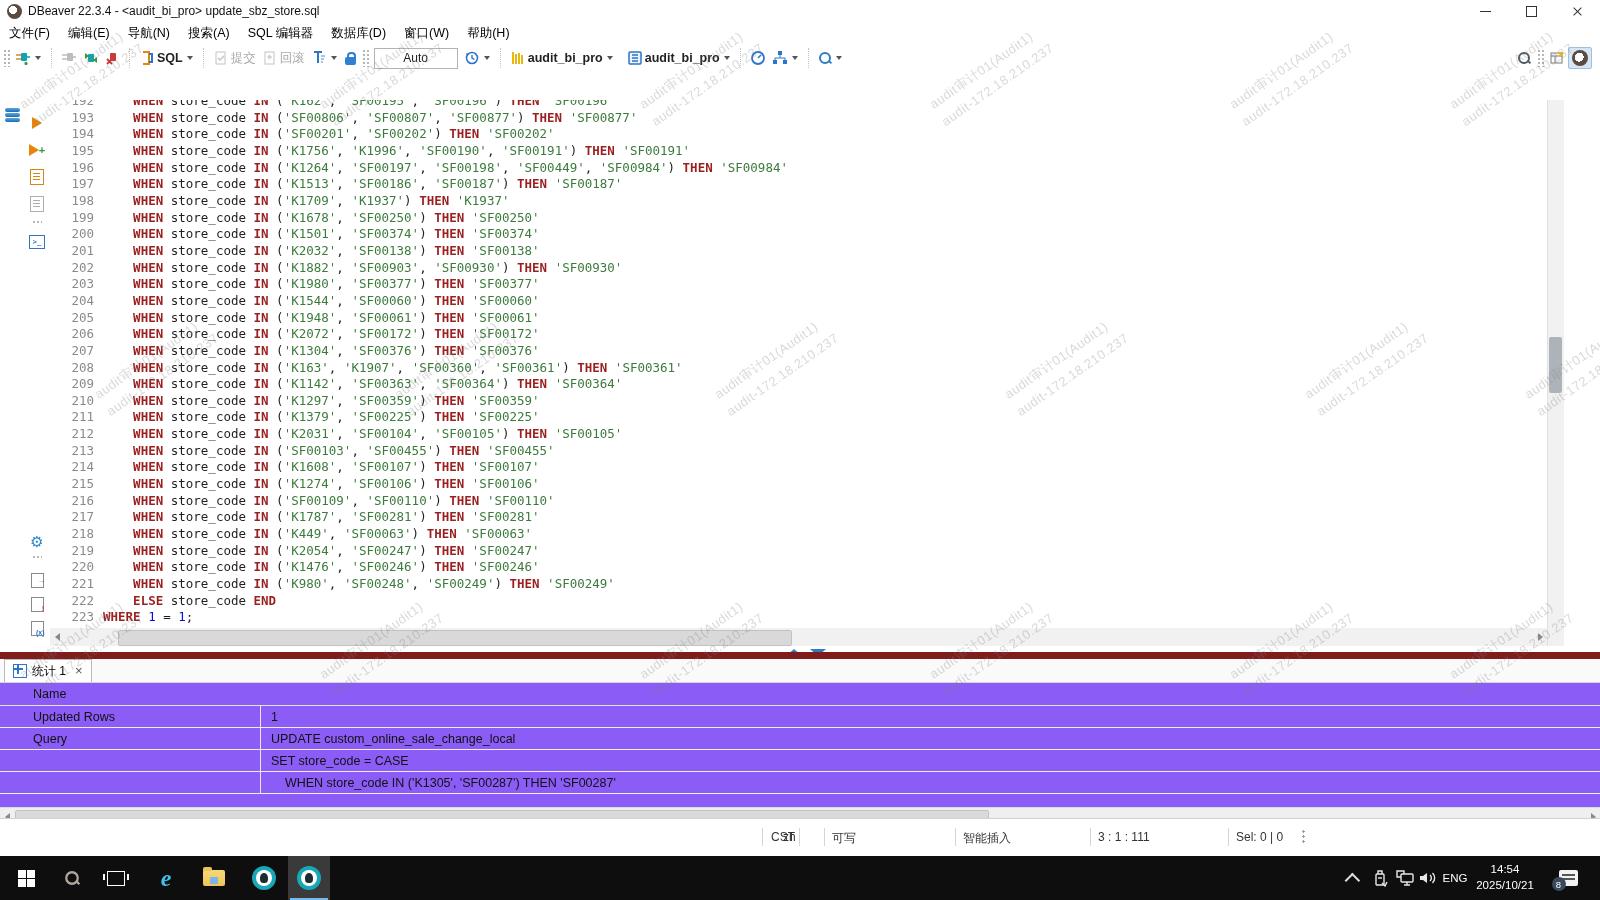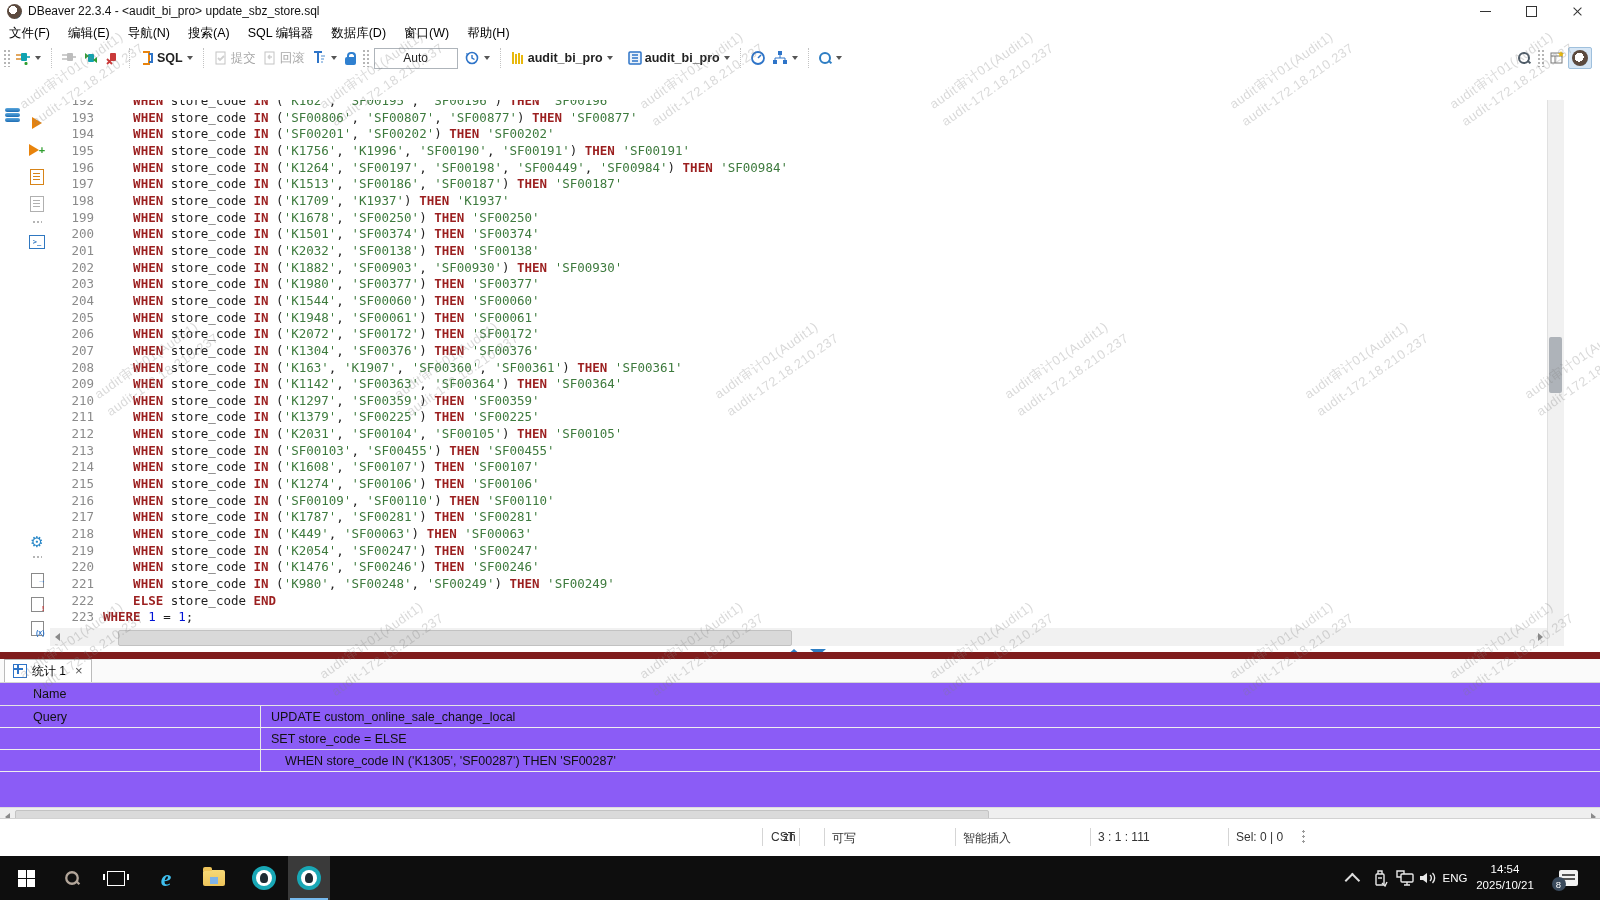--- a/index.html
+++ b/index.html
@@ -423,26 +423,30 @@
       <span>统计 1</span>
       <span class="tab-close">×</span>
     </span>
   </div>
   <div id="stats-table">
     <div class="shead">
       <span class="sname">Name</span>
     </div>
     <div id="stats-rows">
         <div class="srow">
+          <span class="sname">Updated Rows</span>
+          <span class="svalue">1</span>
+        </div>
+        <div class="srow">
           <span class="sname">Query</span>
           <span class="svalue">UPDATE custom_online_sale_change_local</span>
         </div>
         <div class="srow">
           <span class="sname"></span>
-          <span class="svalue">SET store_code = ELSE</span>
+          <span class="svalue">SET store_code = CASE</span>
         </div>
         <div class="srow">
           <span class="sname"></span>
           <span class="svalue">    WHEN store_code IN ('K1305', 'SF00287') THEN 'SF00287'</span>
         </div>
       </div>
   </div>
   <div id="stats-hscroll">
     <span class="sb-arrow">
         <span class="tri-l"></span>

